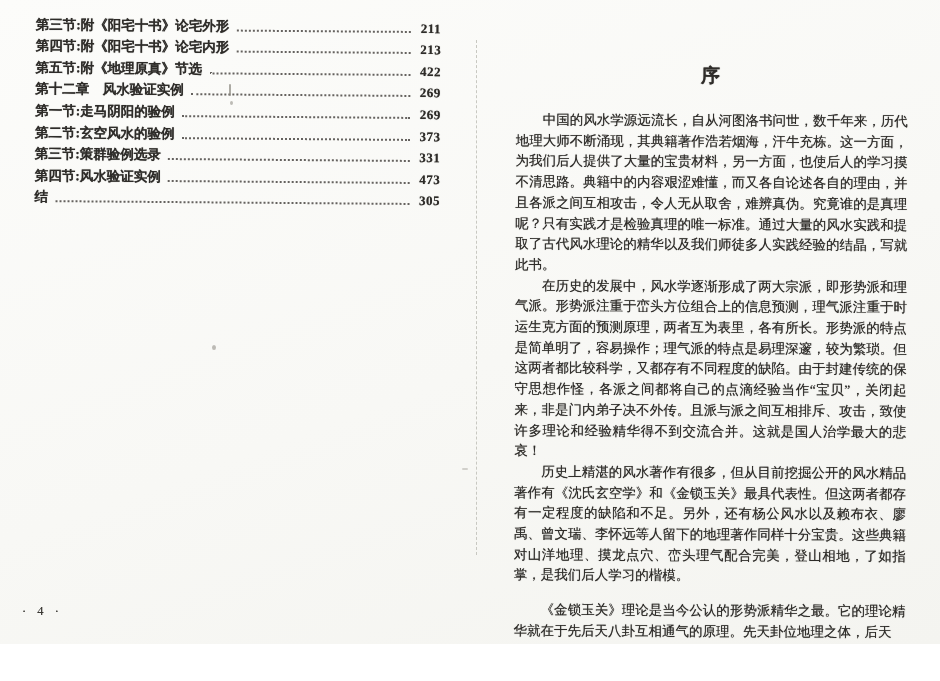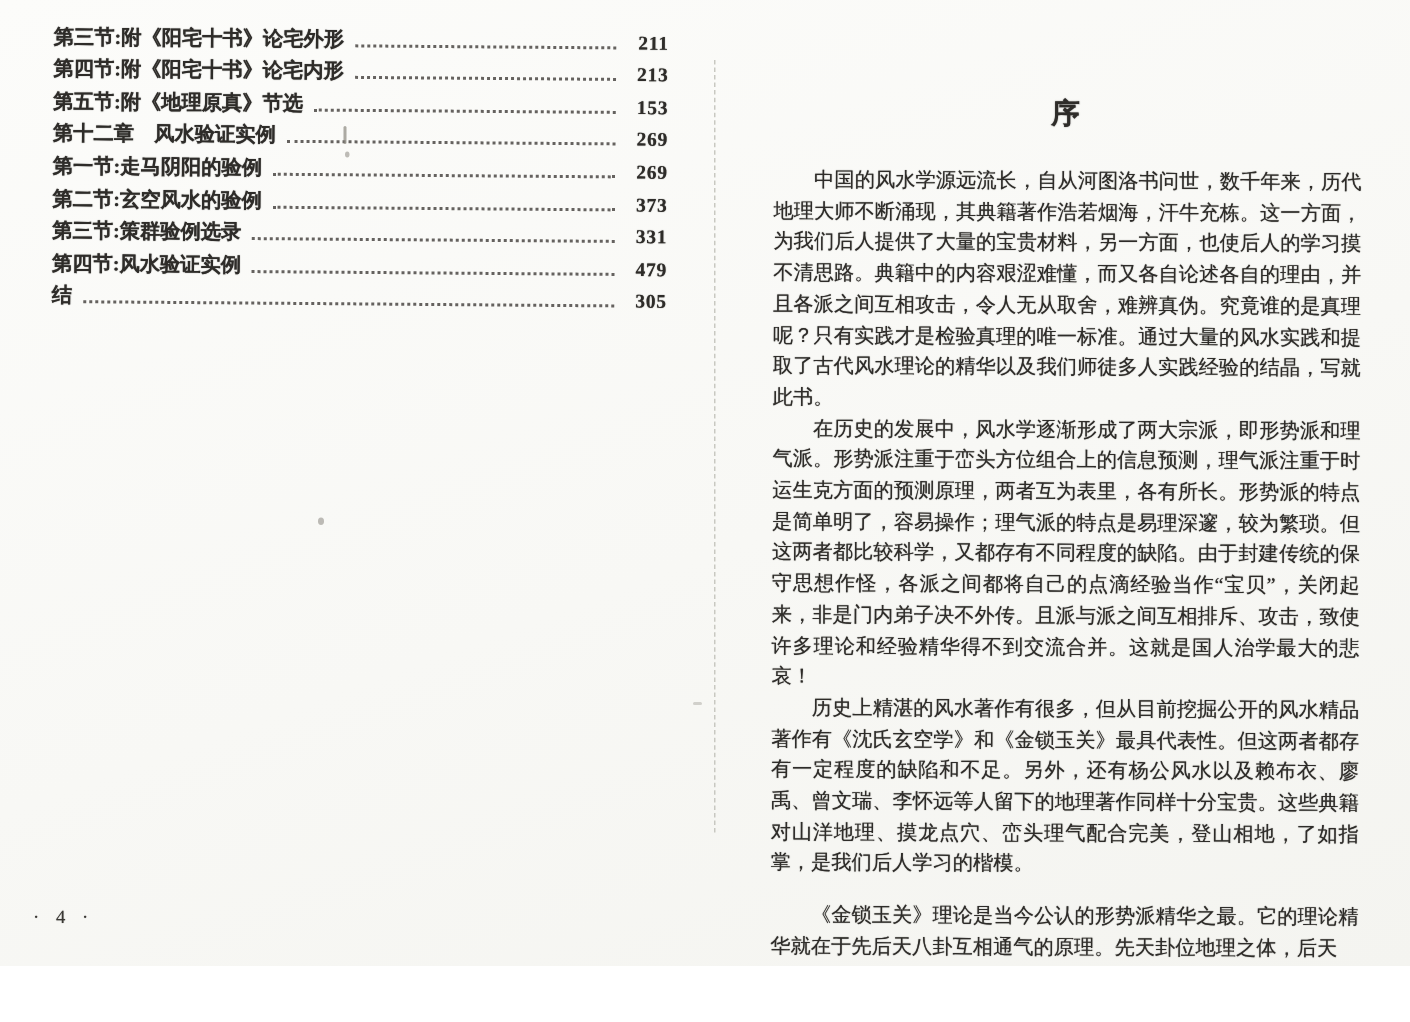--- a/index.html
+++ b/index.html
@@ -35,21 +35,21 @@
   .toc-label { white-space: nowrap; }
   .toc-leader {
     flex: 1;
     min-width: 12px;
     border-bottom: 2px dotted #4c4845;
     margin: 0 5px 4px 7px;
     opacity: 0.85;
   }
   .toc-page {
     width: 30px;
-    text-align: right;
+    text-align: center;
     font-size: 13px;
     letter-spacing: 0.5px;
   }
 
   
   .gutter-line {
     position: absolute;
     left: 476px;
     top: 40px;
     height: 515px;
@@ -117,21 +117,21 @@
       <span class="toc-page">211</span>
     </div>
     <div class="toc-row">
       <span class="toc-label">第四节:附《阳宅十书》论宅内形</span>
       <span class="toc-leader"></span>
       <span class="toc-page">213</span>
     </div>
     <div class="toc-row">
       <span class="toc-label">第五节:附《地理原真》节选</span>
       <span class="toc-leader"></span>
-      <span class="toc-page">153</span>
+      <span class="toc-page">422</span>
     </div>
     <div class="toc-row">
       <span class="toc-label">第十二章　风水验证实例</span>
       <span class="toc-leader"></span>
       <span class="toc-page">269</span>
     </div>
     <div class="toc-row">
       <span class="toc-label">第一节:走马阴阳的验例</span>
       <span class="toc-leader"></span>
       <span class="toc-page">269</span>
@@ -142,21 +142,21 @@
       <span class="toc-page">373</span>
     </div>
     <div class="toc-row">
       <span class="toc-label">第三节:策群验例选录</span>
       <span class="toc-leader"></span>
       <span class="toc-page">331</span>
     </div>
     <div class="toc-row">
       <span class="toc-label">第四节:风水验证实例</span>
       <span class="toc-leader"></span>
-      <span class="toc-page">479</span>
+      <span class="toc-page">473</span>
     </div>
     <div class="toc-row">
       <span class="toc-label">结</span>
       <span class="toc-leader"></span>
       <span class="toc-page">305</span>
     </div>
   </div>
 
   <div class="gutter-line"></div>
 

